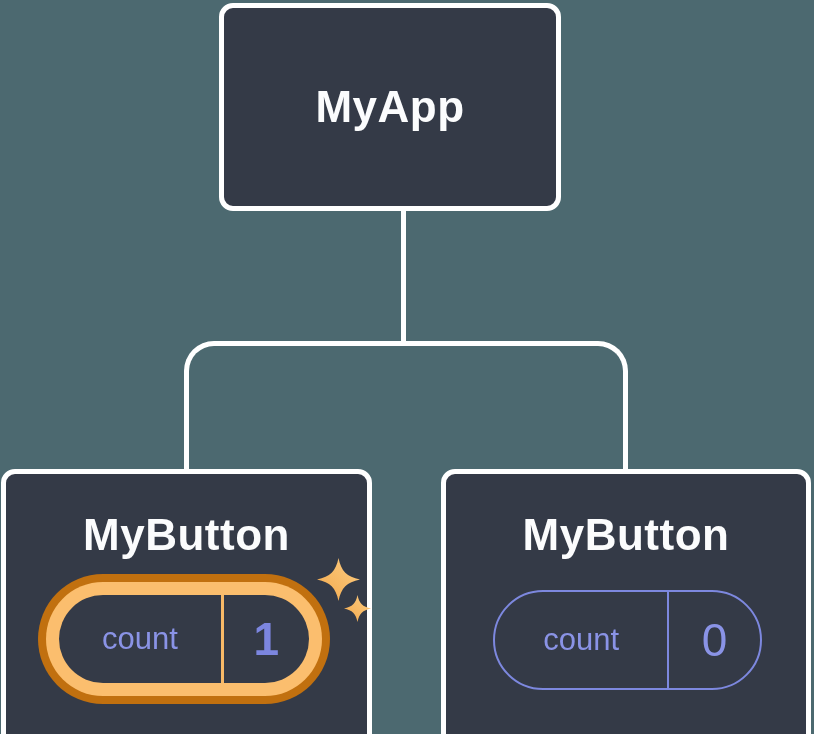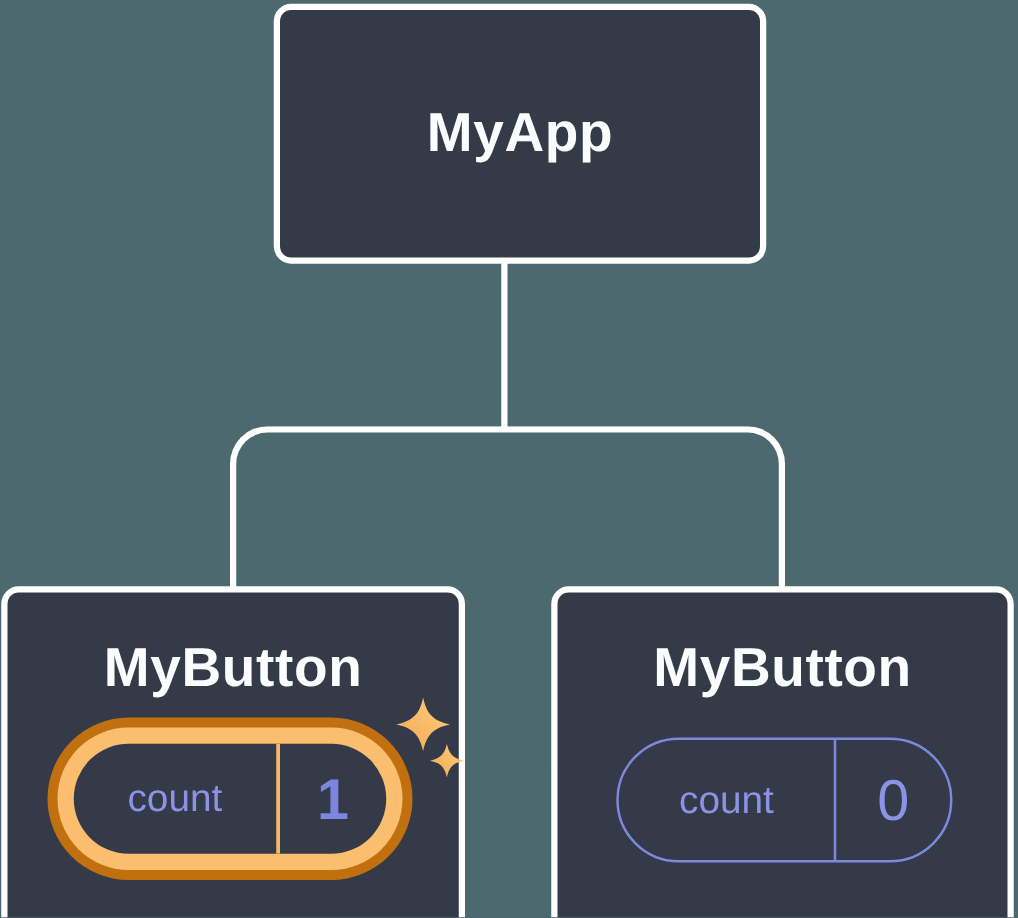--- a/index.html
+++ b/index.html
@@ -19,21 +19,21 @@
   
   .node {
     position: absolute;
     background: var(--node-fill, #343A47);
     border: 5px solid var(--node-border, #FFFFFF);
     border-radius: 14px;
     box-sizing: border-box;
   }
   .root-node {
     left: 219px; top: 3px;
-    width: 394px; height: 208px;
+    width: 342px; height: 208px;
     display: flex; align-items: center; justify-content: center;
   }
   .child-node { top: 469px; height: 295px; }
   .child-left  { left: 1px;   width: 371px; }
   .child-right { left: 441px; width: 370px; }
 
   .node-title {
     color: #FBFCFD;
     font-size: 44px;
     font-weight: 600;

